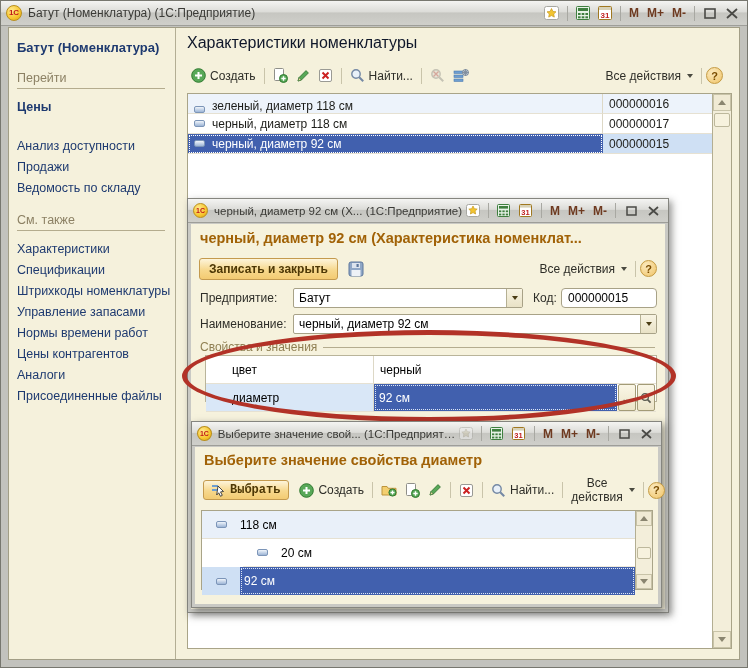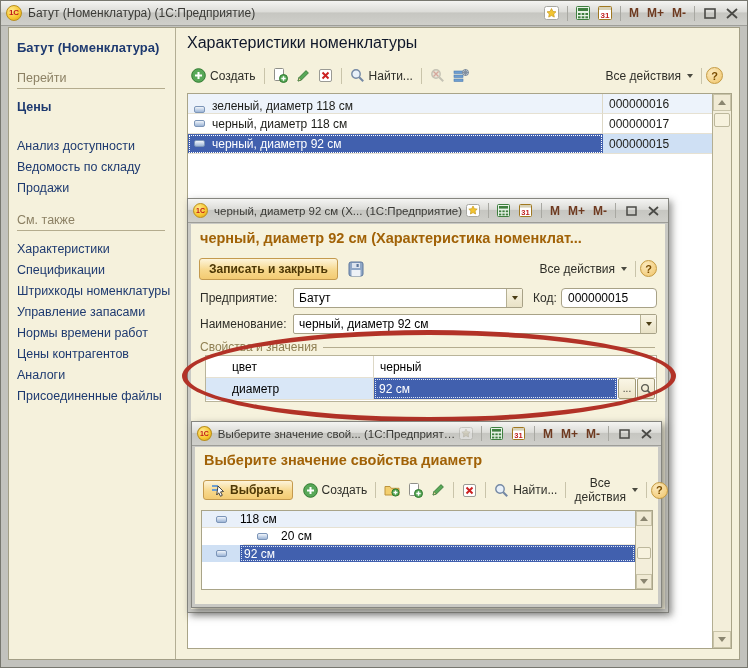--- a/index.html
+++ b/index.html
@@ -95,36 +95,36 @@
   .field-text{flex:1;font-size:12px;padding:0 5px;white-space:nowrap;overflow:hidden;}
   .dd{width:16px;align-self:stretch;border-left:1px solid #b5b093;cursor:pointer;
     background:linear-gradient(#f8f4e3,#e9e2c6);display:flex;align-items:center;justify-content:center;}
   .dd::after{content:"";width:0;height:0;border-left:3.5px solid transparent;
     border-right:3.5px solid transparent;border-top:4.5px solid #4a3c14;}
   .code-field{background:#fff;border:1px solid #a8a287;border-radius:4px;height:20px;
     font-size:12px;padding:2px 6px;}
   .legend-row{position:absolute;display:flex;align-items:center;font-size:12px;color:#8f7f52;}
   .legend-row .line{flex:1;border-top:1px solid #b4ac8e;margin-left:6px;}
   .prop-table{position:absolute;background:#fff;border:1px solid #b9b49a;}
-  .prop-row{display:flex;height:22px;font-size:12px;align-items:stretch;}
+  .prop-row{display:flex;height:28px;font-size:12px;align-items:stretch;}
   .prop-name{width:168px;display:flex;align-items:center;padding-left:26px;
     border-right:1px solid #ddd8c6;border-bottom:1px solid #e6e1d2;}
   .prop-val{flex:1;display:flex;align-items:center;padding-left:6px;border-bottom:1px solid #e6e1d2;}
   .prop-input{flex:1;align-self:stretch;background:#4160ae;color:#fff;display:flex;
     align-items:center;padding-left:5px;font-size:12px;outline:1px dotted #dce6f5;outline-offset:-2px;}
   .mini-btn{width:18px;align-self:stretch;border:1px solid #a39b77;border-radius:2px;
     background:linear-gradient(#faf6e6,#ece4c8);display:flex;align-items:center;
     justify-content:center;font-size:10px;color:#3a3a30;cursor:pointer;margin-left:1px;}
 
   
   .annotation{position:absolute;left:181px;top:329px;width:494px;height:92px;
     border:5px solid #b23227;border-radius:50%;z-index:15;pointer-events:none;}
 
   
-  .list-row{display:flex;height:17px;font-size:12px;align-items:center;}
+  .list-row{display:flex;height:28px;font-size:12px;align-items:center;}
   .list-row .ic-zone{width:38px;display:flex;justify-content:center;align-self:stretch;
     align-items:center;flex:0 0 auto;}
   .list-row .txt-zone{flex:1;align-self:stretch;display:flex;align-items:center;}
   svg{display:block;}
 </style>
 </head>
 <body>
 
 <div id="screen">
 
@@ -178,22 +178,22 @@
     </span>
   </div>
 
   <div class="win-body">
 
     <div class="sidebar">
       <div class="sb-header">Батут (Номенклатура)</div>
       <div class="sb-section">Перейти</div>
       <div class="sb-item active">Цены</div>
       <div class="sb-item">Анализ доступности</div>
+      <div class="sb-item">Продажи</div>
       <div class="sb-item">Ведомость по складу</div>
-      <div class="sb-item">Продажи</div>
       <div class="sb-gap"></div>
       <div class="sb-section">См. также</div>
       <div class="sb-item">Характеристики</div>
       <div class="sb-item">Спецификации</div>
       <div class="sb-item">Штрихкоды номенклатуры</div>
       <div class="sb-item">Управление запасами</div>
       <div class="sb-item">Нормы времени работ</div>
       <div class="sb-item">Цены контрагентов</div>
       <div class="sb-item">Аналоги</div>
       <div class="sb-item">Присоединенные файлы</div>
@@ -490,21 +490,21 @@
             <svg width="11" height="10">
               <path d="M1 1l9 8M10 1L1 9" stroke="#4a4a46" stroke-width="1.7"></path>
             </svg>
           </button>
       </span>
     </div>
     <div class="dlg-body" style="top:25px;">
       <div class="dlg-heading" style="top:5px;">Выберите значение свойства диаметр</div>
 
       <div class="toolbar" style="position:absolute;left:8px;right:8px;top:30px;height:26px;">
-        <button class="btn-primary" style="padding:2px 8px;">
+        <button class="btn-primary" style="padding:2px 8px;font-family:Liberation Mono, monospace;">
           <span>
               <svg width="13" height="14">
                 <rect x="0" y="2" width="6" height="2" fill="#6d9ed1"></rect>
                 <rect x="0" y="6" width="5" height="2" fill="#6d9ed1"></rect>
                 <path d="M6 3l5.5 5.5-3 .4 1.8 3.4-1.8 1-1.8-3.5-2 2.2z" fill="#fff" stroke="#333" stroke-width=".9"></path>
               </svg>
             </span>
           <span>Выбрать</span>
         </button>
         <button class="tool-btn" style="margin-left:6px;">

